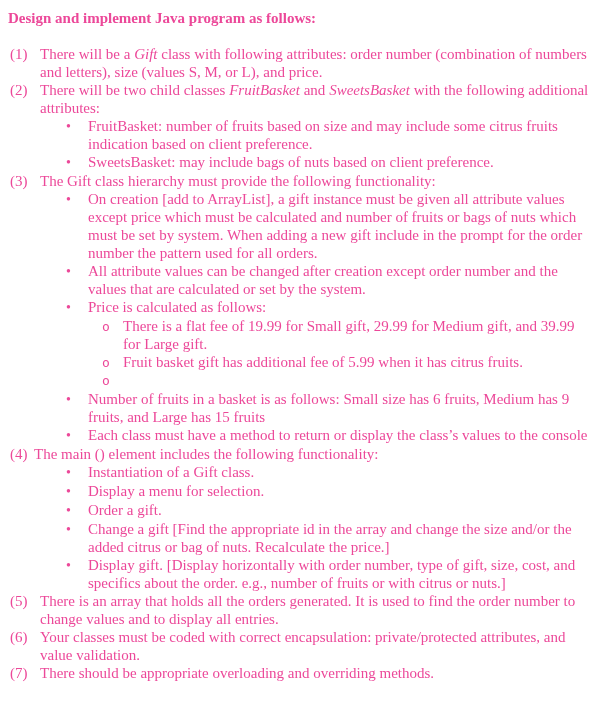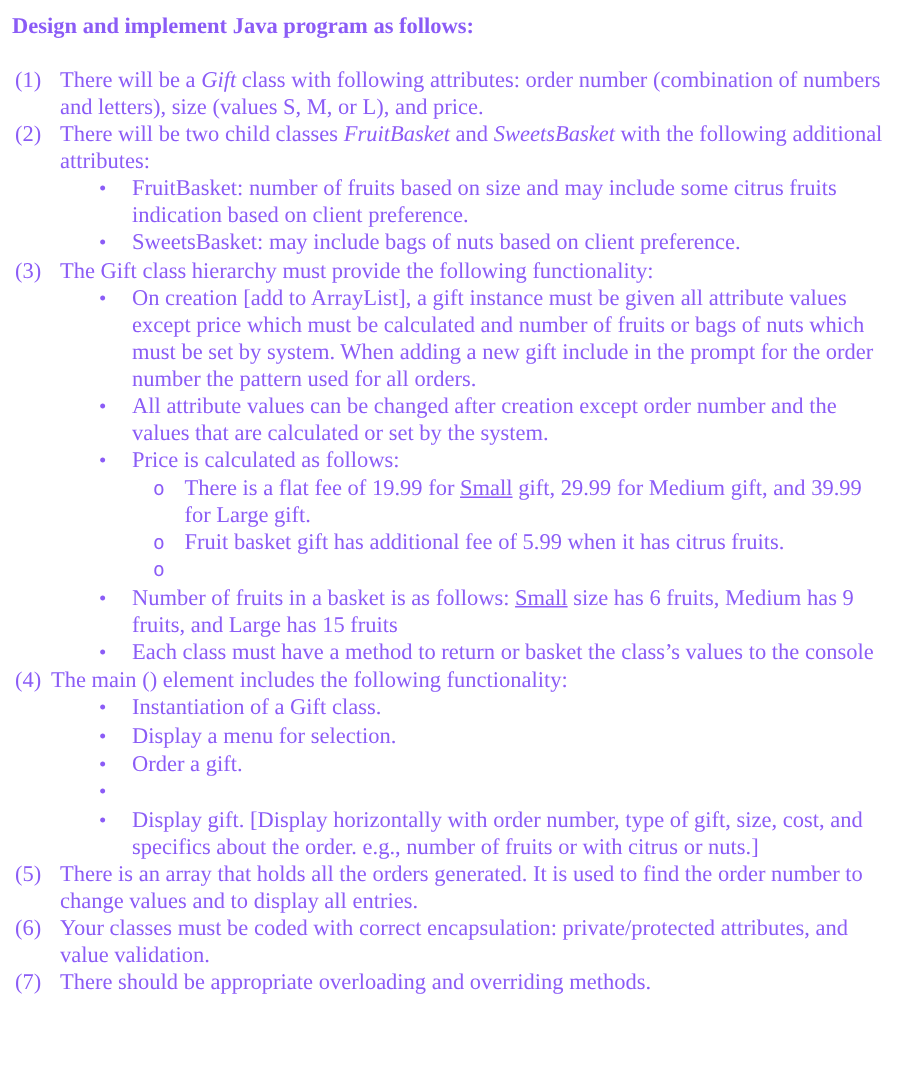--- a/index.html
+++ b/index.html
@@ -1,35 +1,35 @@
 <!DOCTYPE html>
 <html><head>
 <meta charset="utf-8">
 <style>
   html,body{margin:0;padding:0;background:#ffffff;}
   .doc{
     width:602px;height:720px;box-sizing:border-box;
-    background:#ffffff;color:#8b5cf6;
+    background:#ffffff;color:#ec4899;
     font-family:"Liberation Serif", serif;
     font-size:15px;line-height:18px;
     padding:9px 12px 0 8px;overflow:hidden;
   }
   .title{font-weight:bold;margin:0 0 18px 0;}
   .row{display:flex;align-items:baseline;}
   .row .m{flex:0 0 auto;}
   .row .body{flex:1 1 auto;min-width:0;}
   .num-item{padding-left:2px;}
   .num-item .m{width:30px;}
   .num-item.tight .m{width:24px;}
   .bullet{padding-left:58px;}
   .bullet .m{width:22px;font-size:14px;}
   .sub{padding-left:94px;}
   .sub .m{width:21px;font-family:"DejaVu Sans Mono", monospace;font-size:13px;}
   .it{font-style:italic;}
-  .u{text-decoration:underline;}
+  .u{}
   .wavy{text-decoration-style:wavy;text-decoration-color:#cc0000;text-decoration-thickness:1px;text-underline-offset:2px;}
   .it.wavy{font-style:italic;}
 </style>
 </head>
 <body>
 
 <div class="doc">
 
   <div class="title">Design and implement Java program as follows:</div>
 
@@ -87,21 +87,21 @@
     <span class="m">o</span>
   </div>
 
   <div class="row bullet">
     <span class="m">•</span>
     <span class="body"><span class="r">Number of fruits in a basket is as follows: </span><span class="u">Small</span><span class="r"> size has 6 fruits, Medium has 9 fruits, and Large has 15 fruits</span></span>
   </div>
 
   <div class="row bullet">
     <span class="m">•</span>
-    <span class="body"><span class="r">Each class must have a method to return or basket the class’s values to the console</span></span>
+    <span class="body"><span class="r">Each class must have a method to return or display the class’s values to the console</span></span>
   </div>
 
   <div class="row num-item tight">
     <span class="m">(4)</span>
     <span class="body"><span class="r">The main () element includes the following functionality:</span></span>
   </div>
 
   <div class="row bullet">
     <span class="m">•</span>
     <span class="body"><span class="r">Instantiation of a Gift class.</span></span>
@@ -112,20 +112,21 @@
     <span class="body"><span class="r">Display a menu for selection.</span></span>
   </div>
 
   <div class="row bullet">
     <span class="m">•</span>
     <span class="body"><span class="r">Order a gift.</span></span>
   </div>
 
   <div class="row bullet">
     <span class="m">•</span>
+    <span class="body"><span class="r">Change a gift [Find the appropriate id in the array and change the size and/or the added citrus or bag of nuts. Recalculate the price.]</span></span>
   </div>
 
   <div class="row bullet">
     <span class="m">•</span>
     <span class="body"><span class="r">Display gift. [Display horizontally with order number, type of gift, size, cost, and specifics about the order. e.g., number of fruits or with citrus or nuts.]</span></span>
   </div>
 
   <div class="row num-item">
     <span class="m">(5)</span>
     <span class="body"><span class="r">There is an array that holds all the orders generated. It is used to find the order number to change values and to display all entries.</span></span>

